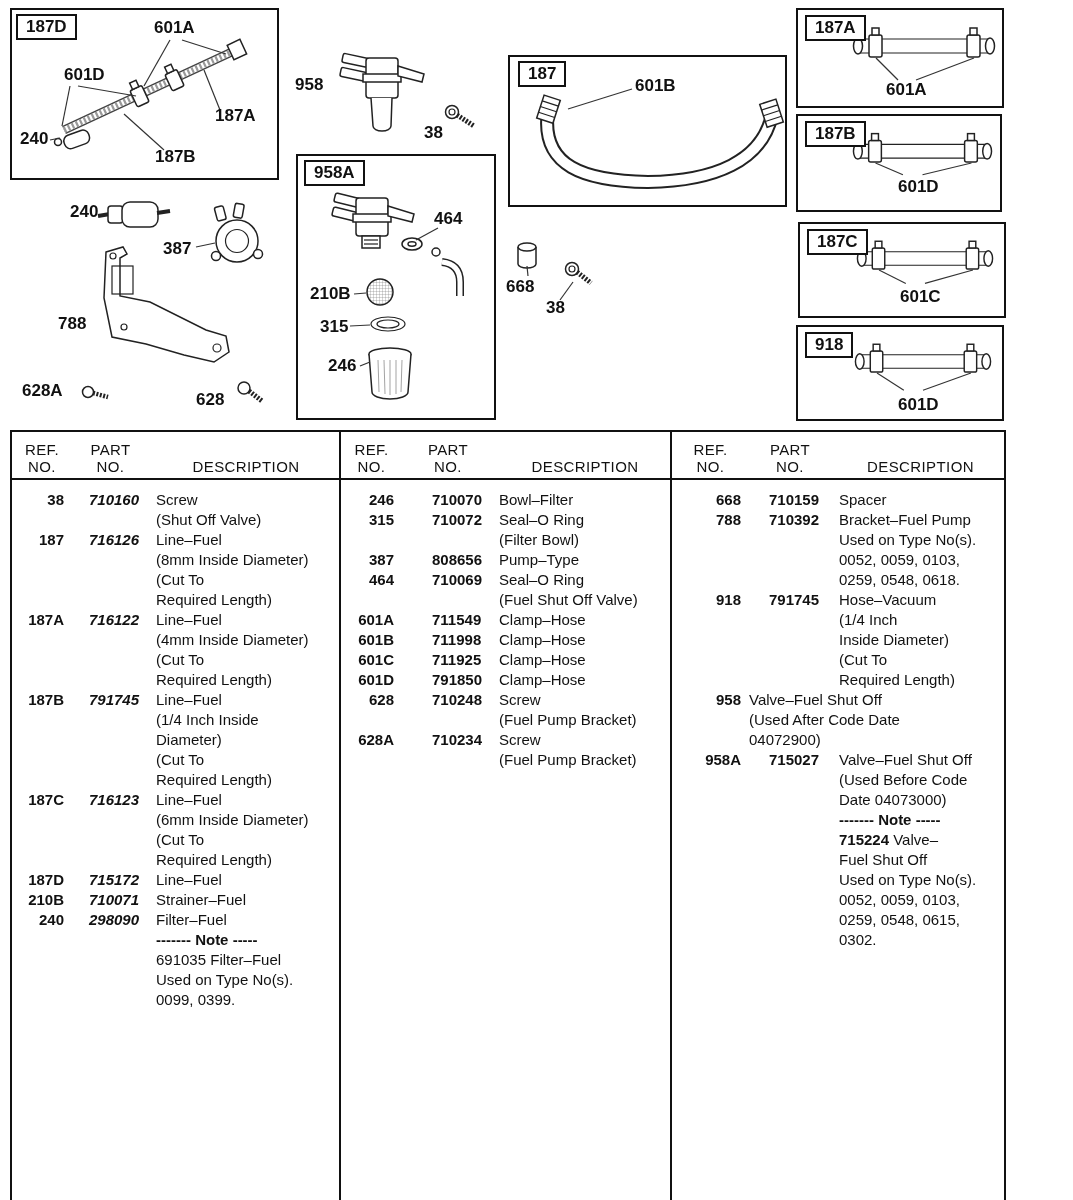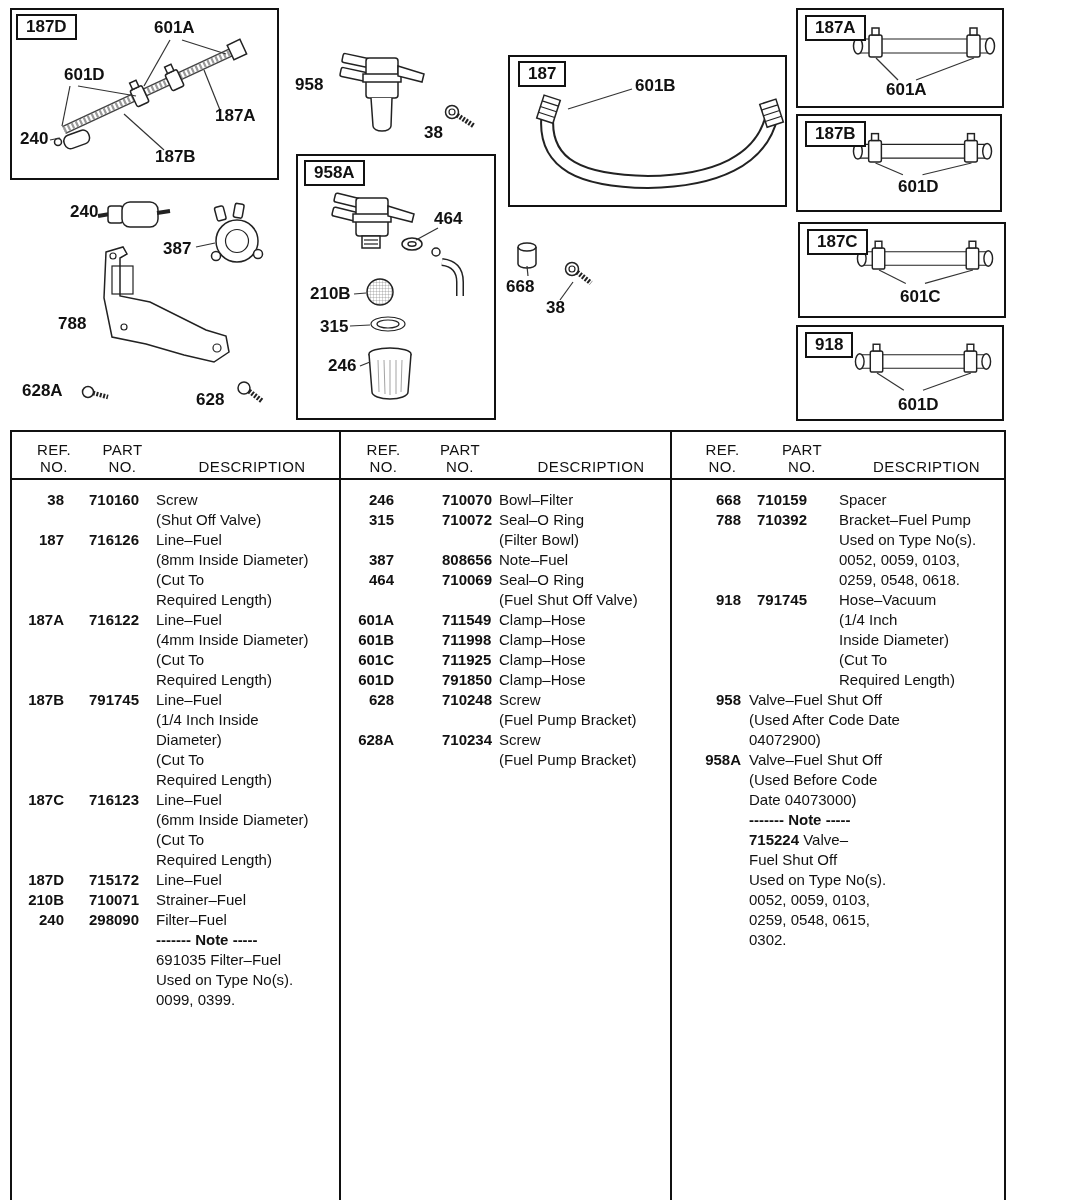--- a/index.html
+++ b/index.html
@@ -19,33 +19,33 @@
   .thin{stroke:#222;stroke-width:1.2;fill:none;}
 
   
   .table-wrap{position:absolute;left:10px;top:430px;width:992px;height:770px;
               border:2px solid #111;background:#fff;}
   .tcol{position:absolute;top:0;bottom:0;}
   .tcol.c1{left:0;width:327px;}
   .tcol.c2{left:327px;width:331px;border-left:2px solid #111;}
   .tcol.c3{left:658px;width:334px;border-left:2px solid #111;}
   .hline{position:absolute;left:0;right:0;top:46px;border-top:2px solid #111;z-index:2;}
-  .thead{position:absolute;top:0;left:16px;right:0;height:43px;display:grid;
+  .thead{position:absolute;top:0;left:4px;right:0;height:43px;display:grid;
          align-items:end;padding-bottom:3px;font-size:15px;letter-spacing:.4px;}
   .thead .h{text-align:center;line-height:17px;}
   .rows{position:absolute;top:58px;left:0;right:0;}
   .trow{display:grid;font-size:15px;line-height:20px;}
   .col-a .trow,.col-a .thead{grid-template-columns:52px 85px 1fr;}
   .col-b .trow,.col-b .thead{grid-template-columns:53px 100px 1fr;}
   .col-c .trow,.col-c .thead{grid-template-columns:69px 90px 1fr;}
   .cell.ref{text-align:right;font-weight:bold;}
   .cell.part{font-weight:bold;}
-  .col-a .part{padding-left:25px;} .col-a .desc{padding-left:7px;}
-  .col-b .part{padding-left:48px;} .col-b .desc{padding-left:5px;}
-  .col-c .part{padding-left:16px;} .col-c .desc{padding-left:8px;}
+  .col-a .part{padding-left:25px;font-style:italic;} .col-a .desc{padding-left:7px;}
+  .col-b .part{padding-left:38px;} .col-b .desc{padding-left:5px;}
+  .col-c .part{padding-left:28px;} .col-c .desc{padding-left:8px;}
   .dline{white-space:nowrap;}
 </style>
 </head>
 <body>
 
 <div class="page">
 
   <div class="diagram">
 
     <svg class="art" width="1073" height="430" viewBox="0 0 1073 430">
@@ -424,21 +424,21 @@
             <div class="cell part">710072</div>
             <div class="cell desc">
               <div class="dline"><span>Seal–O Ring</span></div>
               <div class="dline"><span>(Filter Bowl)</span></div>
             </div>
           </div>
           <div class="trow">
             <div class="cell ref">387</div>
             <div class="cell part">808656</div>
             <div class="cell desc">
-              <div class="dline"><span>Note–Fuel</span></div>
+              <div class="dline"><span>Pump–Type</span></div>
             </div>
           </div>
           <div class="trow">
             <div class="cell ref">464</div>
             <div class="cell part">710069</div>
             <div class="cell desc">
               <div class="dline"><span>Seal–O Ring</span></div>
               <div class="dline"><span>(Fuel Shut Off Valve)</span></div>
             </div>
           </div>
@@ -533,20 +533,21 @@
           <div class="trow">
             <div class="cell ref">958</div>
             <div class="cell desc">
               <div class="dline"><span>Valve–Fuel Shut Off</span></div>
               <div class="dline"><span>(Used After Code Date</span></div>
               <div class="dline"><span>04072900)</span></div>
             </div>
           </div>
           <div class="trow">
             <div class="cell ref">958A</div>
+            <div class="cell part">715027</div>
             <div class="cell desc">
               <div class="dline"><span>Valve–Fuel Shut Off</span></div>
               <div class="dline"><span>(Used Before Code</span></div>
               <div class="dline"><span>Date 04073000)</span></div>
               <div class="dline"><span style="font-weight: bold;">------- Note -----</span></div>
               <div class="dline"><span style="font-weight: bold;">715224</span><span> Valve–</span></div>
               <div class="dline"><span>Fuel Shut Off</span></div>
               <div class="dline"><span>Used on Type No(s).</span></div>
               <div class="dline"><span>0052, 0059, 0103,</span></div>
               <div class="dline"><span>0259, 0548, 0615,</span></div>

